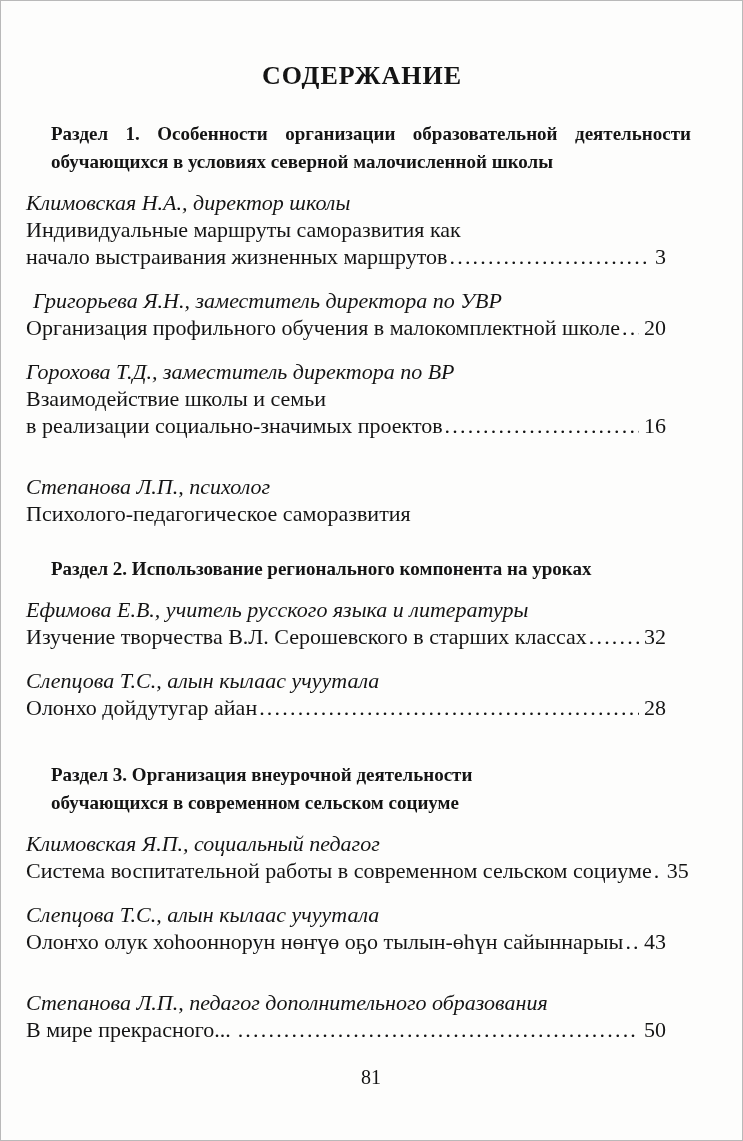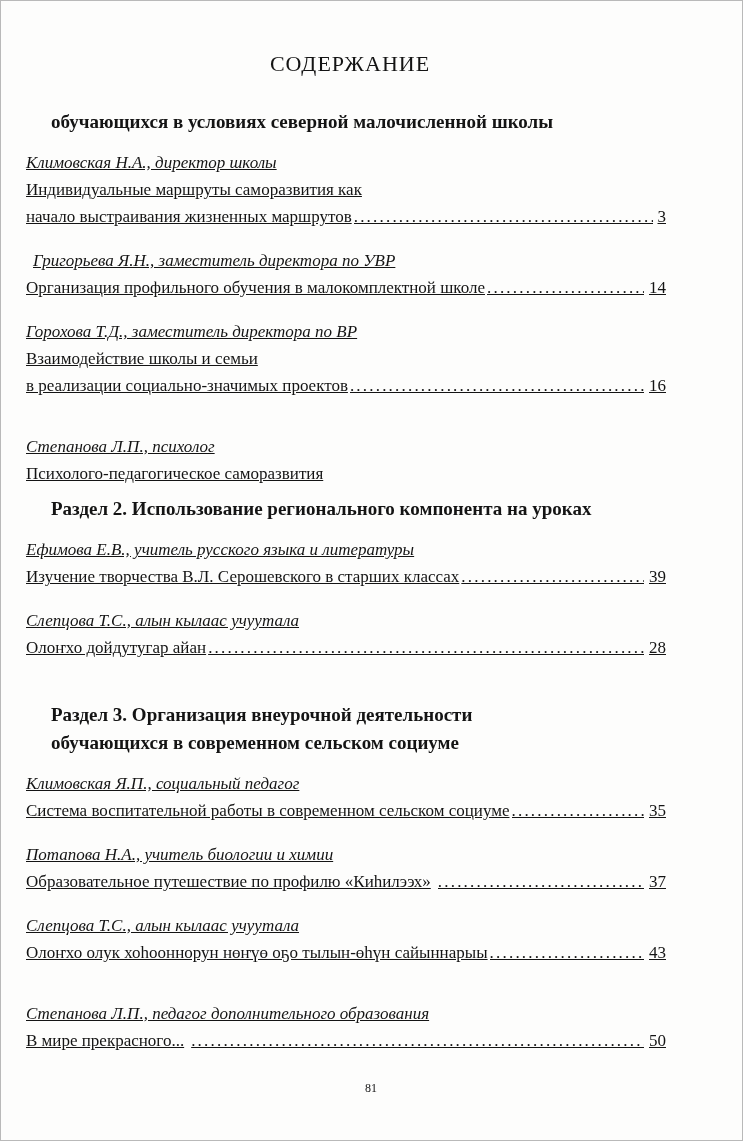--- a/index.html
+++ b/index.html
@@ -16,46 +16,45 @@
     color: #141414;
   }
 
   .content {
     padding-top: 42px;
     padding-left: 25px;
   }
 
   .doc-title {
     width: 640px;
-    margin: 4px;
+    margin: 16px;
     text-align: center;
-    font-size: 22px;
+    font-size: 26px;
     line-height: 34px;
-    font-weight: normal;
+    font-weight: bold;
     letter-spacing: 1px;
   }
 
   .section-heading {
     margin-left: 25px;
     width: 640px;
     font-weight: bold;
     font-size: 19px;
     line-height: 28px;
   }
   .section-heading.s1 { margin-top: 27px; }
-  .section-heading.s2 { margin-top: 8px; }
+  .section-heading.s2 { margin-top: 28px; }
   .section-heading.s3 { margin-top: 40px; }
   .h-line.stretch { text-align: justify; text-align-last: justify; }
 
   .entry {
     width: 640px;
-    font-size: 17px;
+    font-size: 22px;
     line-height: 27px;
     margin-top: 17px;
-    text-decoration: underline;
   }
   .entry.tight { margin-top: 13px; }
   .entry.loose { margin-top: 34px; }
 
   .author { font-style: italic; }
   .author.indent { padding-left: 7px; }
 
   .toc-line { display: flex; align-items: center; }
   .t-text { white-space: nowrap; }
   .dots {
@@ -70,52 +69,53 @@
     content: "......................................................................................................................................................";
     letter-spacing: 2.2px;
   }
   .pagenum { margin-left: 5px; white-space: nowrap; }
 
   .footer {
     width: 640px;
     margin-left: 25px;
     margin-top: 21px;
     text-align: center;
-    font-size: 12px;
+    font-size: 20px;
     line-height: 27px;
   }
 </style>
 </head>
 <body>
 
 <div class="page">
   <div class="content">
 
     <h1 class="doc-title">СОДЕРЖАНИЕ</h1>
 
     <div class="section-heading s1">
+      <div class="h-line stretch">Раздел 1. Особенности организации образовательной деятельности</div>
       <div class="h-line">обучающихся в условиях северной малочисленной школы</div>
     </div>
 
     <div class="entry tight">
       <div class="author">Климовская Н.А., директор школы</div>
       <div class="t-line">Индивидуальные маршруты саморазвития как</div>
       <div class="toc-line">
         <span class="t-text">начало выстраивания жизненных маршрутов</span>
         <span class="dots"></span>
         <span class="pagenum">3</span>
       </div>
     </div>
 
     <div class="entry">
       <div class="author indent">Григорьева Я.Н., заместитель директора по УВР</div>
       <div class="toc-line">
         <span class="t-text">Организация профильного обучения в малокомплектной школе</span>
         <span class="dots"></span>
-        <span class="pagenum">14</span>
+        <span class="pagenum">20</span>
       </div>
     </div>
 
     <div class="entry">
       <div class="author">Горохова Т.Д., заместитель директора по ВР</div>
       <div class="t-line">Взаимодействие школы и семьи</div>
       <div class="toc-line">
         <span class="t-text">в реализации социально-значимых проектов</span>
         <span class="dots"></span>
         <span class="pagenum">16</span>
@@ -129,55 +129,47 @@
 
     <div class="section-heading s2">
       <div class="h-line">Раздел 2. Использование регионального компонента на уроках</div>
     </div>
 
     <div class="entry tight">
       <div class="author">Ефимова Е.В., учитель русского языка и литературы</div>
       <div class="toc-line">
         <span class="t-text">Изучение творчества В.Л. Серошевского в старших классах</span>
         <span class="dots"></span>
-        <span class="pagenum">39</span>
+        <span class="pagenum">32</span>
       </div>
     </div>
 
     <div class="entry">
       <div class="author">Слепцова Т.С., алын кылаас учуутала</div>
       <div class="toc-line">
-        <span class="t-text">Олоҥхо дойдутугар айан</span>
+        <span class="t-text">Олонхо дойдутугар айан</span>
         <span class="dots"></span>
         <span class="pagenum">28</span>
       </div>
     </div>
 
     <div class="section-heading s3">
       <div class="h-line">Раздел 3. Организация внеурочной деятельности</div>
       <div class="h-line">обучающихся в современном сельском социуме</div>
     </div>
 
     <div class="entry tight">
       <div class="author">Климовская Я.П., социальный педагог</div>
       <div class="toc-line">
         <span class="t-text">Система воспитательной работы в современном сельском социуме</span>
         <span class="dots"></span>
         <span class="pagenum">35</span>
       </div>
     </div>
 
-    <div class="entry">
-      <div class="author">Потапова Н.А., учитель биологии и химии</div>
-      <div class="toc-line">
-        <span class="t-text">Образовательное путешествие по профилю «Киһилээх»</span>
-        <span class="dots gap"></span>
-        <span class="pagenum">37</span>
-      </div>
-    </div>
 
     <div class="entry">
       <div class="author">Слепцова Т.С., алын кылаас учуутала</div>
       <div class="toc-line">
         <span class="t-text">Олоҥхо олук хоһооннорун нөҥүө оҕо тылын-өһүн сайыннарыы</span>
         <span class="dots"></span>
         <span class="pagenum">43</span>
       </div>
     </div>
 

